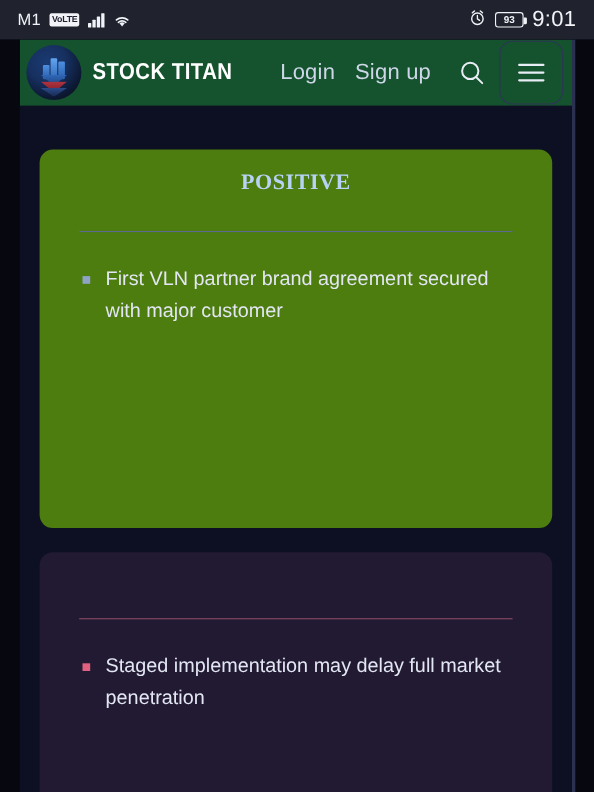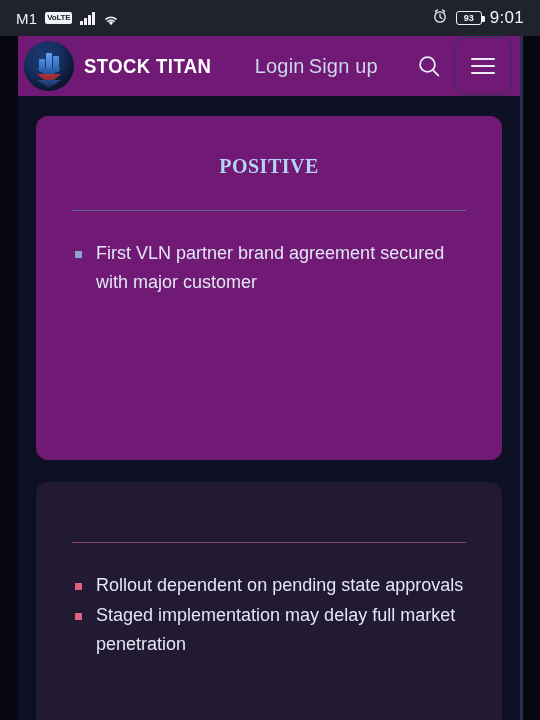--- a/index.html
+++ b/index.html
@@ -38,21 +38,21 @@
   .wifi{width:16px;height:13px;position:relative;}
   .battery{
     width:26px;height:14px;border:1.6px solid #f1f3f8;border-radius:3px;
     display:flex;align-items:center;justify-content:center;position:relative;
   }
   .battery span{font-size:9px;font-weight:bold;color:#f1f3f8;line-height:1;}
   .battery::after{
     content:"";position:absolute;right:-4px;top:4px;
     width:2.5px;height:6px;background:#f1f3f8;border-radius:0 1px 1px 0;
   }
-  .clock-time{font-size:17px;letter-spacing:.3px;}
+  .clock-time{font-size:20px;letter-spacing:.3px;}
 
   
   .page{
     position:relative;
     width:540px;height:684px;
     background:#0d1022;
     overflow:hidden;
   }
   .page-edge-l{
     position:absolute;left:0;top:0;width:18px;height:100%;
@@ -63,21 +63,21 @@
     background:#07070f;z-index:6;
   }
   .scrollbar-track{
     position:absolute;right:17px;top:0;width:3px;height:100%;
     background:#2b3050;z-index:7;
   }
 
   
   .siteheader{
     position:absolute;left:18px;top:0;right:20px;height:60px;
-    background:#701a75;
+    background:#14532d;
     display:flex;align-items:center;
     padding:0 8px 0 6px;
     z-index:5;
   }
   .brand{display:flex;align-items:center;gap:10px;}
   .logo{
     width:50px;height:50px;border-radius:50%;
     background:radial-gradient(circle at 38% 32%, #1b3a73 0%, #16305f 38%, #0c1730 72%, #080d1c 100%);
     position:relative;overflow:hidden;flex:none;
   }
@@ -94,21 +94,21 @@
     clip-path:polygon(0 0,100% 0,50% 100%);}
   .logo .chev3{bottom:3px;background:linear-gradient(#2b4a88,#162a52);
     clip-path:polygon(0 0,100% 0,50% 100%);height:8px;}
   .wordmark{
     color:#fff;font-size:21px;font-weight:bold;
     letter-spacing:.5px;
     font-family:"Liberation Sans Narrow","Liberation Sans",sans-serif;
     transform:scaleX(.88);transform-origin:left center;
     white-space:nowrap;
   }
-  .nav{display:flex;align-items:center;gap:4px;margin-left:26px;}
+  .nav{display:flex;align-items:center;gap:18px;margin-left:26px;}
   .navlink{
     color:#cdd7e8;font-size:20px;letter-spacing:.2px;white-space:nowrap;
   }
   .hdr-right{display:flex;align-items:center;gap:8px;margin-left:auto;}
   .search-btn{
     width:34px;height:34px;display:flex;align-items:center;justify-content:center;
   }
   .menu-btn{
     width:58px;height:58px;border:1px solid #2e3558;border-radius:12px;
     display:flex;flex-direction:column;align-items:center;justify-content:center;
@@ -120,23 +120,23 @@
   .content{
     position:absolute;left:18px;top:60px;right:20px;bottom:0;
     padding:0 18px;
   }
   .card{
     border-radius:12px;
     padding:22px 36px 30px;
     position:relative;
   }
   .card.positive{
-    background:#701a75;
-    margin-top:20px;
-    padding-top:32px;
+    background:#4d7c0f;
+    margin-top:40px;
+    padding-top:12px;
     min-height:344px;
   }
   .card.negative{
     background:#221a33;
     margin-top:22px;
     min-height:300px;
     padding-top:30px;
   }
   .card-title{
     text-align:center;
@@ -253,19 +253,18 @@
       <div class="card-title">Positive</div>
       <div class="divider"></div>
       <ul class="bullets">
         <li>First VLN partner brand agreement secured with major customer</li>
       </ul>
     </div>
 
     <div class="card negative">
       <div class="divider"></div>
       <ul class="bullets">
-        <li>Rollout dependent on pending state approvals</li>
         <li>Staged implementation may delay full market penetration</li>
       </ul>
     </div>
 
   </div>
 </div>
 
 </body></html>

